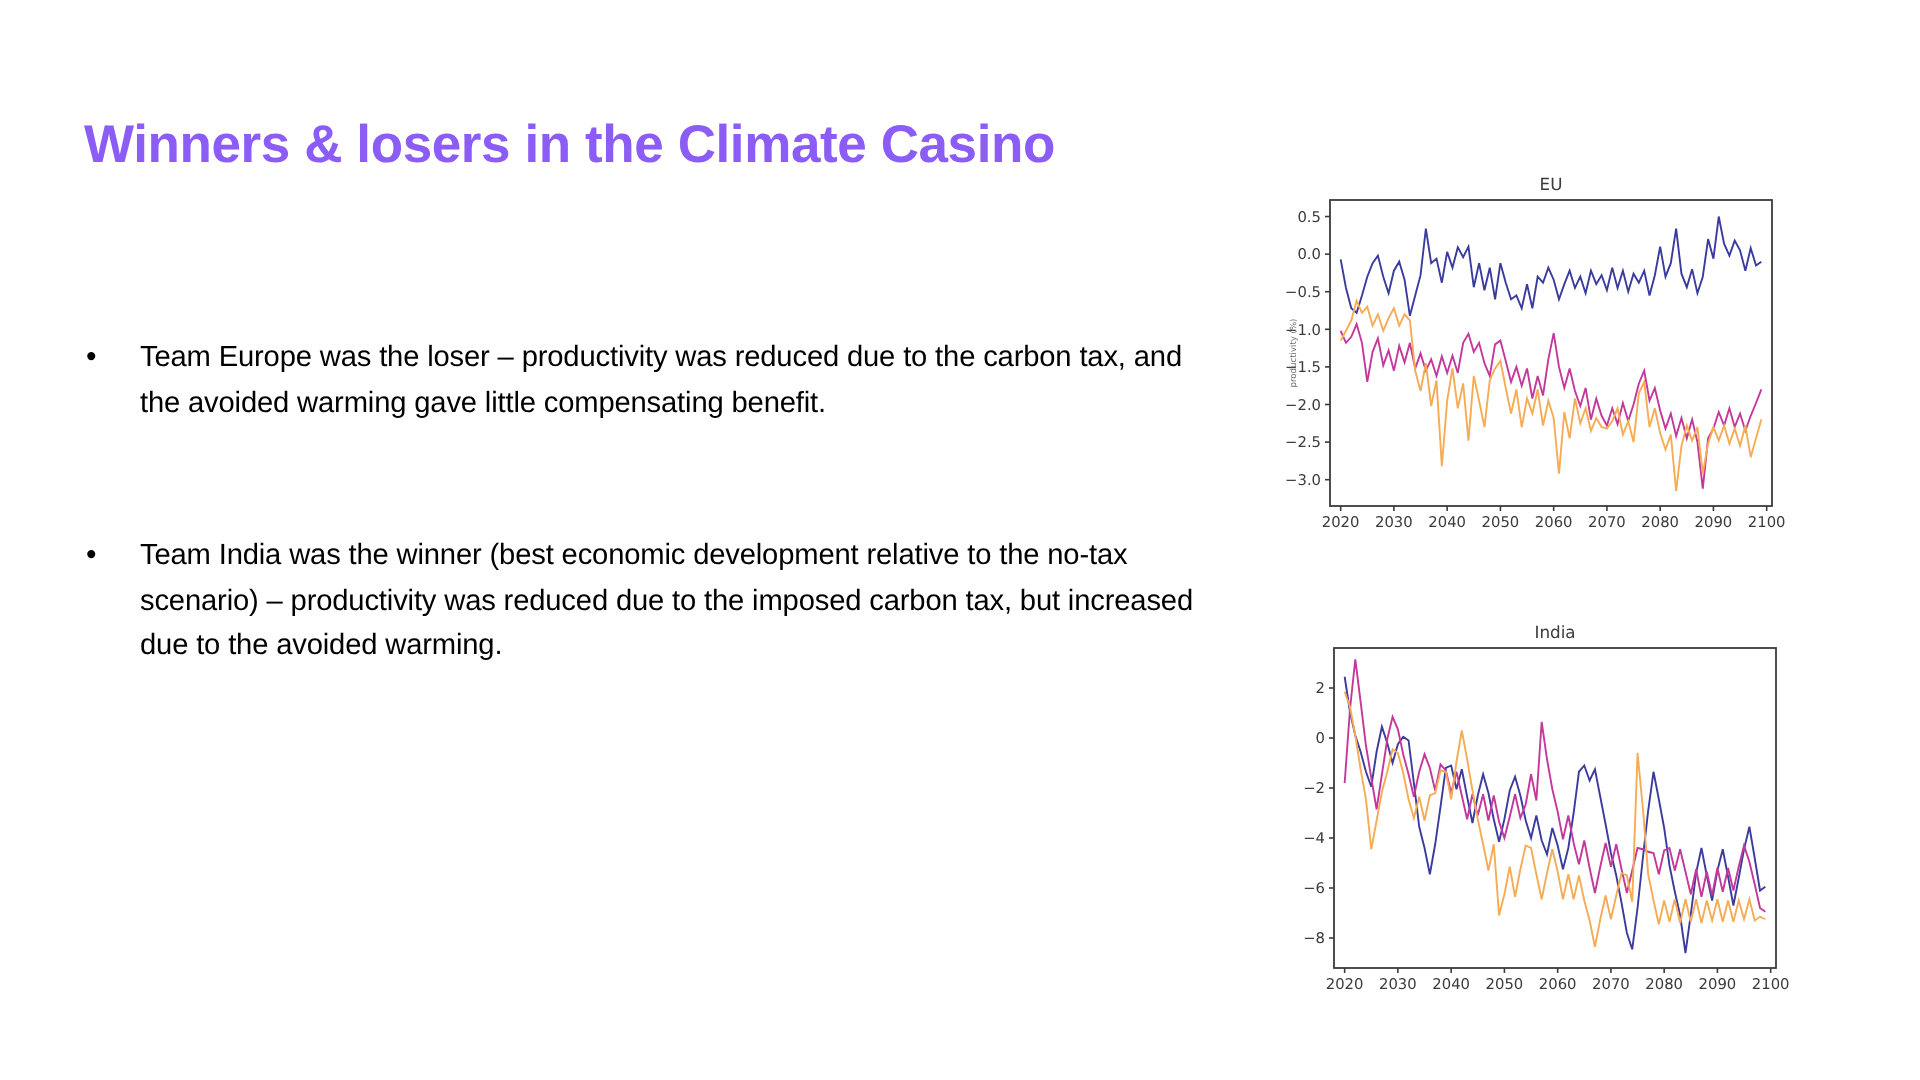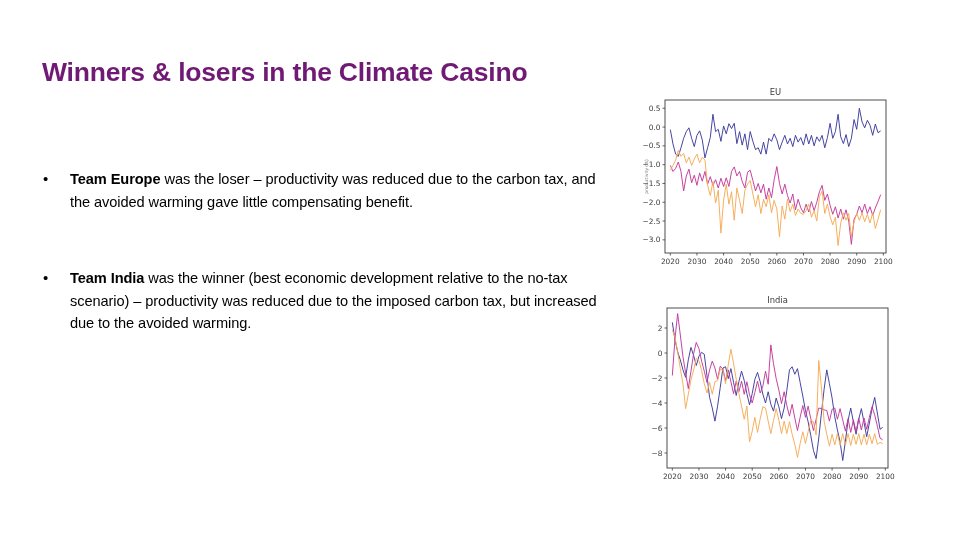--- a/index.html
+++ b/index.html
@@ -20,21 +20,21 @@
     background: #ffffff;
   }
   
   .slide-title {
     position: absolute;
     left: 42px;
     top: 57px;
     width: 600px;
     font-size: 26.5px;
     font-weight: bold;
-    color: #701a75;
+    color: #8b5cf6;
     letter-spacing: -0.2px;
     line-height: 1.15;
   }
   
   .body-block {
     position: absolute;
     left: 38px;
     top: 168px;
     width: 560px;
   }
@@ -54,36 +54,36 @@
     box-sizing: border-box;
   }
   .bullet-text {
     flex: 1 1 auto;
     font-size: 14.6px;
     line-height: 22.5px;
     color: #000000;
     letter-spacing: -0.08px;
   }
   .bullet-text b {
-    font-weight: bold;
+    font-weight: normal;
   }
   
   .chart-fig {
     position: absolute;
     background: #ffffff;
   }
   #fig-eu {
     left: 628px;
     top: 78px;
     width: 272px;
     height: 200px;
   }
   #fig-india {
     left: 630px;
-    top: 283px;
+    top: 299px;
     width: 272px;
     height: 212px;
   }
   .chart-fig svg {
     display: block;
   }
   .tick-line {
     stroke: #3b3b3b;
     stroke-width: 0.8;
   }

